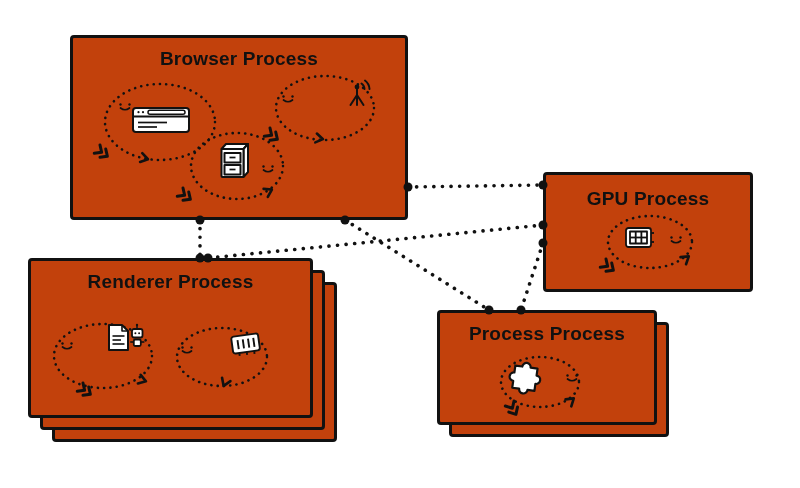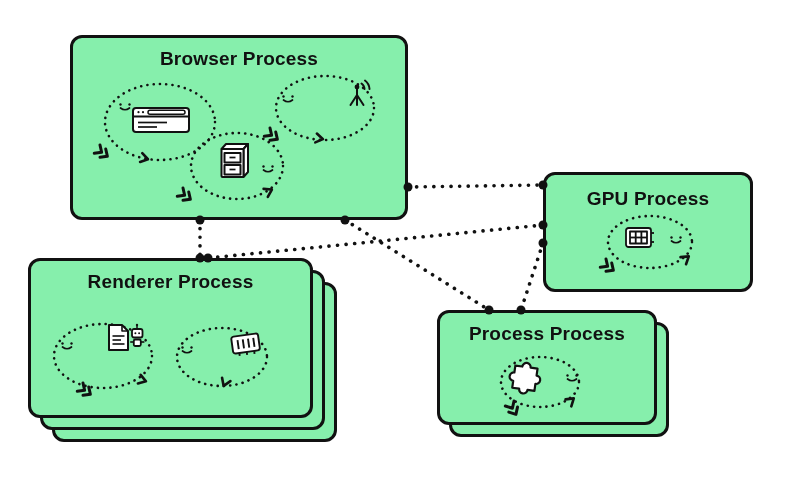--- a/index.html
+++ b/index.html
@@ -1,22 +1,22 @@
 <!DOCTYPE html>
 <html><head>
 <meta charset="utf-8">
 <style>
   html,body{margin:0;padding:0;background:#ffffff;}
   .canvas{
     position:relative;width:800px;height:488px;background:#fff;
     font-family:"Liberation Sans",sans-serif;color:#111;overflow:hidden;
   }
   .procbox,.stack-card{
-    position:absolute;box-sizing:border-box;background:#86efac;
-    border:3px solid #111;border-radius:12px;
+    position:absolute;box-sizing:border-box;background:#c2410c;
+    border:3px solid #111;border-radius:4px;
   }
   .stack-card{z-index:1;}
   .procbox{z-index:3;}
   .procbox .title{
     position:relative;z-index:2;text-align:center;font-weight:700;
     font-size:19px;letter-spacing:.2px;color:#111;
   }
   .procbox svg.doodles{
     position:absolute;left:0;top:0;width:100%;height:100%;overflow:visible;z-index:1;
   }

